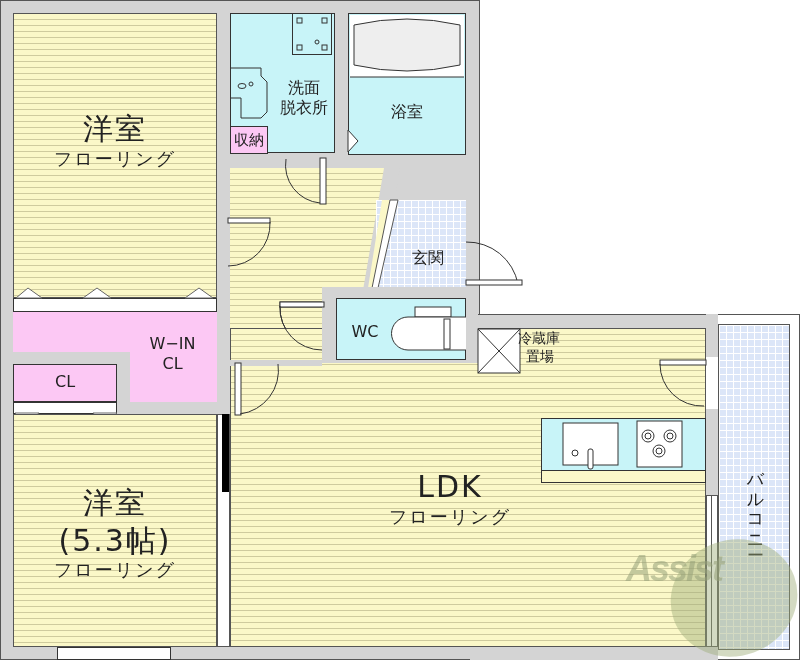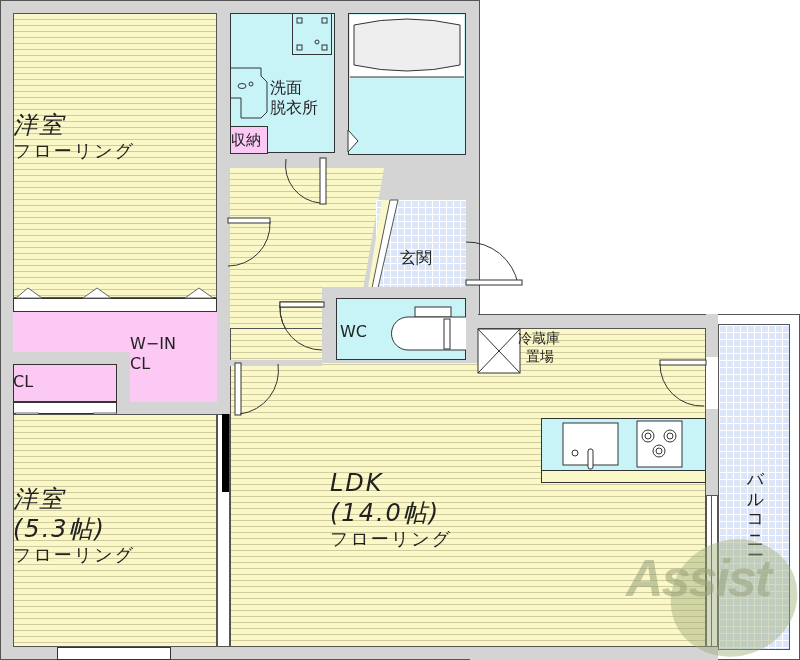--- a/index.html
+++ b/index.html
@@ -7,22 +7,22 @@
          font-family: "DejaVu Sans", "Liberation Sans", sans-serif; color: #222; }
   .abs { position: absolute; box-sizing: border-box; }
   .wall { background: #d4d4d4; }
   .floor { background-color: #fbf8c8;
            background-image: repeating-linear-gradient(to bottom, #fbf8c8 0px, #fbf8c8 5px, #cfcb9e 5px, #cfcb9e 6px); }
   .wet { background: #c8f4f8; border: 1px solid #333; }
   .pink { background: #fcc8f4; border: 1px solid #333; }
   .tile { background-color: #dce6f8;
           background-image: linear-gradient(#fff 1px, transparent 1px), linear-gradient(90deg, #fff 1px, transparent 1px);
           background-size: 7px 7px; }
-  .label { line-height: 1.25; white-space: nowrap; }
-  .big { font-size: 24px; letter-spacing: 2px; font-style: italic; }
+  .label { text-align: center; line-height: 1.25; white-space: nowrap; }
+  .big { font-size: 30px; letter-spacing: 2px; }
   .med { font-size: 18px; letter-spacing: 2px; }
   .sm { font-size: 16px; }
   .xs { font-size: 14px; }
   .white { background: #fff; border: 1px solid #333; }
   .door-open { background: #fff; }
   svg { position: absolute; overflow: visible; }
 </style>
 </head>
 <body>
 
@@ -93,20 +93,21 @@
     <div class="sm">脱衣所</div>
   </div>
   <div class="abs pink label xs" style="left:230px;top:126px;width:38px;height:28px;line-height:26px;font-size:15px;">収納</div>
 
   <div class="abs wet" style="left:348px;top:13px;width:118px;height:142px;"></div>
   <svg style="left:350px;top:15px;" width="114" height="62">
     <rect x="0" y="0" width="114" height="62" fill="#fff"></rect>
     <path d="M4,10 Q57,-2 110,10 L110,50 Q57,62 4,50 Z" fill="#eeeeee" stroke="#333"></path>
     <line x1="0" y1="62" x2="114" y2="62" stroke="#333"></line>
   </svg>
+  <div class="abs label sm" style="left:350px;top:102px;width:114px;">浴室</div>
   <svg style="left:348px;top:128px;" width="14" height="26">
     <polygon points="0,2 10,13 0,24" fill="#fff" stroke="#333"></polygon>
   </svg>
 
 
   <div class="abs tile" style="left:376px;top:200px;width:90px;height:87px;"></div>
   <svg style="left:368px;top:200px;" width="30" height="90">
     <polygon points="14,0 30,0 10,88 0,88" fill="#fbf8c8"></polygon>
     <polygon points="22,0 30,0 10,88 4,88" fill="#fff" stroke="#555"></polygon>
   </svg>
@@ -182,35 +183,34 @@
     <rect x="0" y="0" width="45" height="46" fill="#fff" stroke="#333"></rect>
     <circle cx="11" cy="15" r="6" fill="none" stroke="#333"></circle>
       <circle cx="11" cy="15" r="3" fill="none" stroke="#333"></circle>
     <circle cx="33" cy="15" r="6" fill="none" stroke="#333"></circle>
       <circle cx="33" cy="15" r="3" fill="none" stroke="#333"></circle>
     <circle cx="22" cy="30" r="6" fill="none" stroke="#333"></circle>
       <circle cx="22" cy="30" r="3" fill="none" stroke="#333"></circle>
   </svg>
   <div class="abs label" style="left:330px;top:468px;width:240px;">
     <div class="big">LDK</div>
-    <div class="big">(14.0帖)</div>
     <div class="med">フローリング</div>
   </div>
 
   <div class="abs" style="left:706px;top:314px;width:94px;height:346px;background:#fff;border:1px solid #555;"></div>
   <div class="abs wall" style="left:706px;top:314px;width:12px;height:346px;"></div>
   <div class="abs door-open" style="left:706px;top:357px;width:12px;height:52px;"></div>
   <svg style="left:658px;top:358px;" width="50" height="50">
     <rect x="2" y="2" width="46" height="5" fill="#fff" stroke="#333"></rect>
     <path d="M2,6 A42,42 0 0 0 46,48" fill="none" stroke="#333"></path>
   </svg>
   <div class="abs" style="left:706px;top:495px;width:12px;height:152px;background:#fff;border:1px solid #555;">
     <div class="abs" style="left:4px;top:0;width:1px;height:150px;background:#555;"></div>
   </div>
   <div class="abs tile" style="left:718px;top:324px;width:72px;height:326px;border:1px solid #555;"></div>
   <div class="abs sm" style="left:740px;top:460px;width:28px;writing-mode:vertical-rl;text-orientation:upright;font-size:17px;letter-spacing:2px;">バルコニー</div>
 
   <svg style="left:630px;top:518px;opacity:0.45;" width="170" height="142">
     <ellipse cx="104" cy="80" rx="64" ry="58" fill="#9fae7a" transform="rotate(-20 104 80)"></ellipse>
   </svg>
-  <div class="abs" style="left:626px;top:548px;font-size:52px;font-weight:bold;font-style:italic;color:rgba(150,160,120,0.55);letter-spacing:-2px;font-family:'Liberation Sans', sans-serif;">Assist</div>
+  <div class="abs" style="left:626px;top:548px;font-size:36px;font-weight:bold;font-style:italic;color:rgba(150,160,120,0.55);letter-spacing:-2px;font-family:'Liberation Sans', sans-serif;">Assist</div>
 
 </div>
 
 </body></html>

